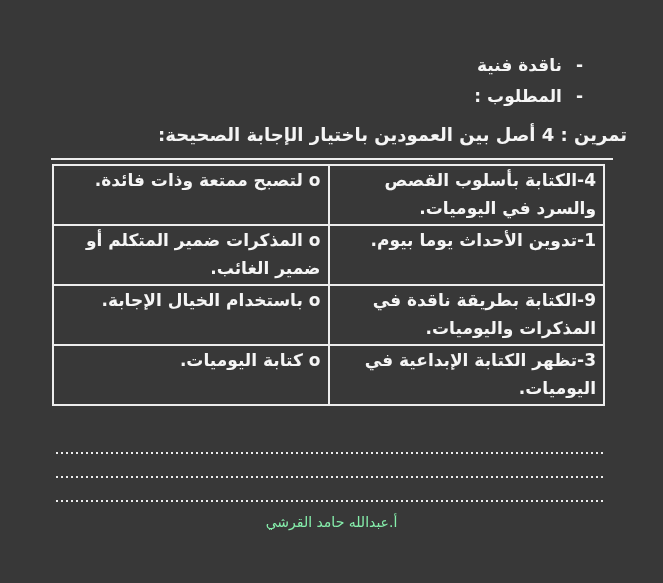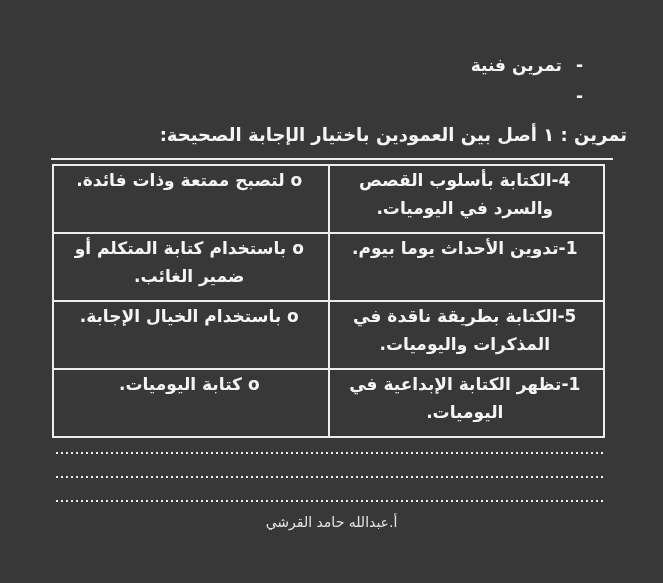--- a/index.html
+++ b/index.html
@@ -50,22 +50,22 @@
     width: 553px;
     border-collapse: collapse;
     direction: rtl;
     font-size: 17px;
     line-height: 28px;
     table-layout: fixed;
   }
   table.matching-table td {
     border: 2px solid #ededed;
     vertical-align: top;
-    text-align: center;
-    padding: 0 7px 10px 4px;
+    text-align: right;
+    padding: 0 7px 2px 4px;
     height: 56px;
     width: 50%;
   }
   .answer-lines {
     position: absolute;
     top: 452px;
     left: 56px;
     width: 549px;
   }
   .dotted-line {
@@ -74,58 +74,59 @@
     background: repeating-linear-gradient(to right, #ededed 0 2px, transparent 2px 5px);
   }
   .signature {
     position: absolute;
     top: 514px;
     left: 0;
     width: 100%;
     text-align: center;
     font-size: 14px;
     font-weight: normal;
-    color: #e5e5e5;
+    color: #86efac;
   }
 </style>
 </head>
 <body>
 
 <div class="page">
 
   <div class="bullets">
     <div class="bullet-row">
       <span>-</span>
-      <span>تمرين فنية</span>
+      <span>ناقدة فنية</span>
     </div>
     <div class="bullet-row">
       <span>-</span>
+      <span>المطلوب :</span>
     </div>
   </div>
 
-  <div class="exercise-title">تمرين : ١ أصل بين العمودين باختيار الإجابة الصحيحة:</div>
+  <div class="exercise-title">تمرين : 4 أصل بين العمودين باختيار الإجابة الصحيحة:</div>
 
   <div class="top-rule"></div>
 
   <table class="matching-table">
     <tbody>
       <tr>
         <td>4-الكتابة بأسلوب القصص والسرد في اليوميات.</td>
         <td>o لتصبح ممتعة وذات فائدة.</td>
       </tr>
       <tr>
         <td>1-تدوين الأحداث يوما بيوم.</td>
-        <td>o باستخدام كتابة المتكلم أو ضمير الغائب.</td>
+        <td>o المذكرات ضمير المتكلم أو ضمير الغائب.</td>
       </tr>
       <tr>
-        <td>5-الكتابة بطريقة ناقدة في المذكرات واليوميات.</td>
+        <td>9-الكتابة بطريقة ناقدة في المذكرات واليوميات.</td>
         <td>o باستخدام الخيال الإجابة.</td>
       </tr>
       <tr>
-        <td>1-تظهر الكتابة الإبداعية في اليوميات.</td>
+        <td>3-تظهر الكتابة الإبداعية في اليوميات.</td>
         <td>o كتابة اليوميات.</td>
       </tr>
     </tbody>
   </table>
 
   <div class="answer-lines">
     <div class="dotted-line"></div>
     <div class="dotted-line"></div>
     <div class="dotted-line"></div>
   </div>

